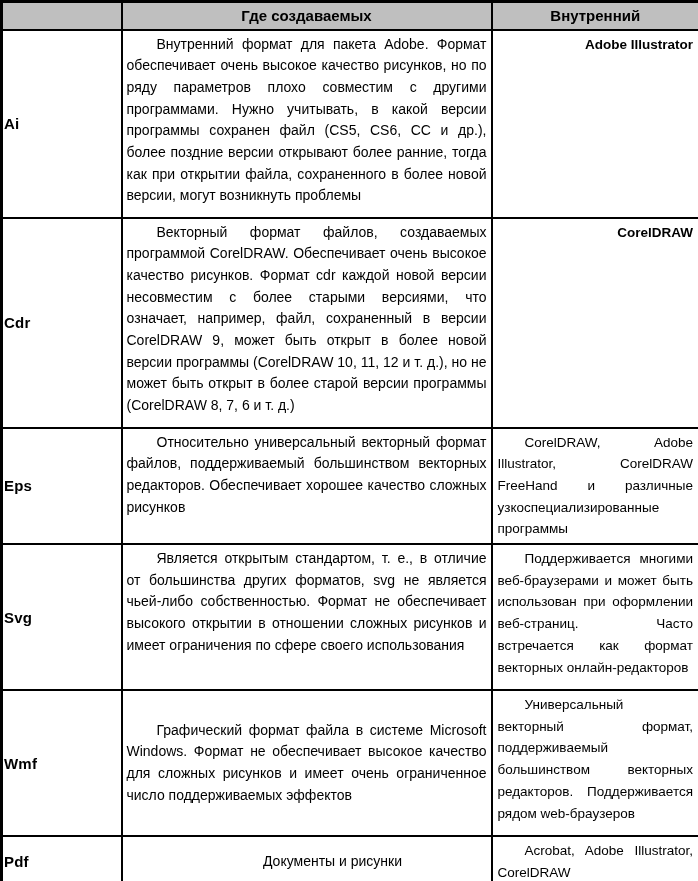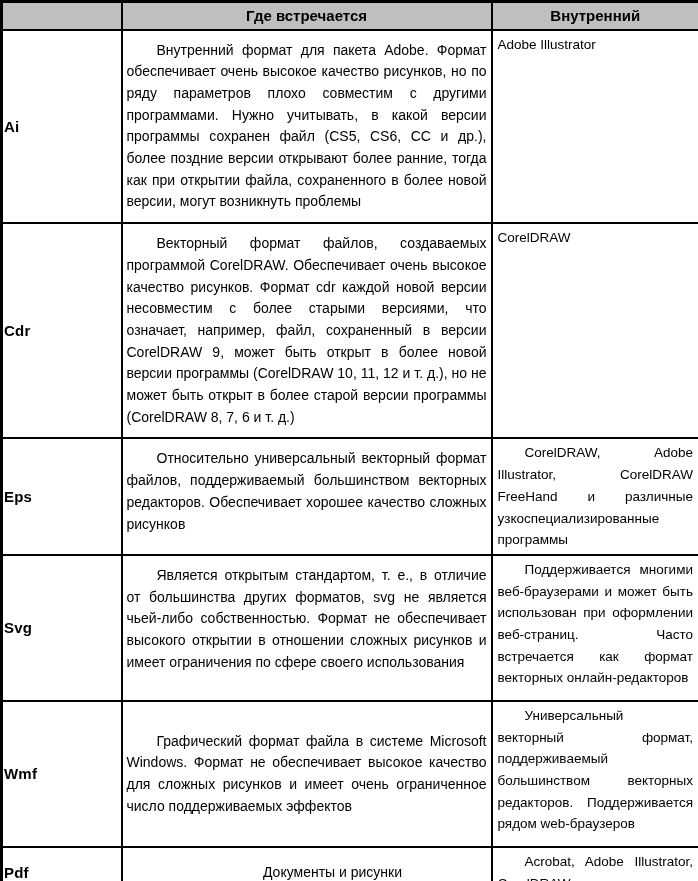--- a/index.html
+++ b/index.html
@@ -44,51 +44,51 @@
   
   td.fmt {
     font-weight: bold;
     font-size: 15px;
     vertical-align: middle;
     letter-spacing: 0.2px;
   }
   
   td.desc {
     vertical-align: top;
-    padding: 9px 4px;
+    padding: 3px 4px;
     font-size: 14px;
     line-height: 21.7px;
   }
   td.desc p { margin: 0; text-align: justify; text-indent: 30px; }
   td.desc.v-mid { vertical-align: middle; }
   td.desc.plain p { text-align: center; text-indent: 52px; }
   
   td.prog {
     vertical-align: top;
     padding: 3px 5px;
     font-size: 13.5px;
     line-height: 21.7px;
   }
   td.prog p { margin: 0; }
-  td.prog.center p { text-align: left; text-indent: 0; }
+  td.prog.center p { text-align: right; text-indent: 0; font-weight: bold; }
   td.prog.just p { text-align: justify; text-indent: 27px; }
 </style>
 </head>
 <body>
 
 <table class="formats">
   <colgroup>
     <col class="c-fmt">
     <col class="c-use">
     <col class="c-prog">
   </colgroup>
   <thead>
     <tr class="r-head">
       <th></th>
-      <th>Где встречается</th>
+      <th>Где создаваемых</th>
       <th>Внутренний</th>
     </tr>
   </thead>
   <tbody>
     <tr class="r-ai">
       <td class="fmt">Ai</td>
       <td class="desc">
         <p>Внутренний формат для пакета Adobe. Формат обеспечивает очень высокое качество рисунков, но по ряду параметров плохо совместим с другими программами. Нужно учитывать, в какой версии программы сохранен файл (CS5, CS6, CC и др.), более поздние версии открывают более ранние, тогда как при открытии файла, сохраненного в более новой версии, могут возникнуть проблемы</p>
       </td>
       <td class="prog center">

